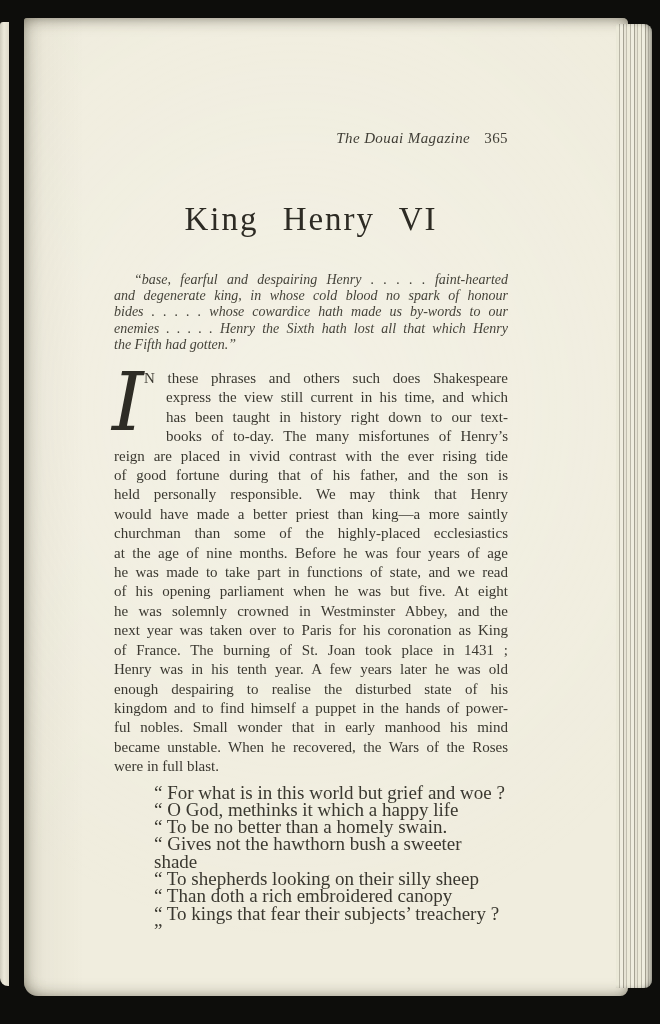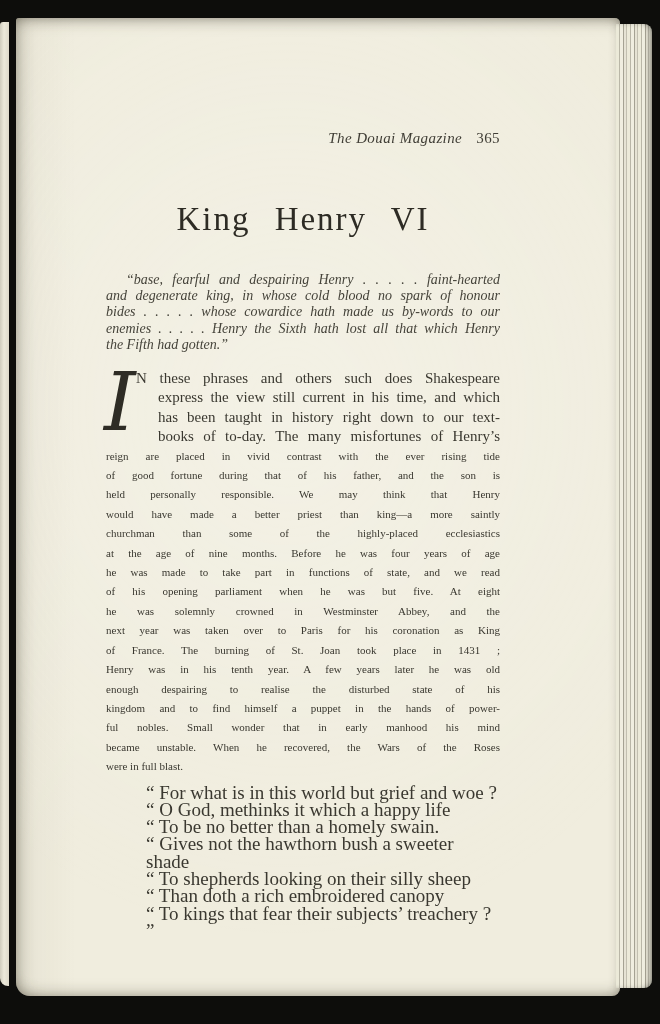--- a/index.html
+++ b/index.html
@@ -14,21 +14,21 @@
 
   
   .left-page-edge {
     position: absolute; left: 0; top: 22px; width: 9px; height: 964px;
     background: linear-gradient(90deg, #cfccbd, #ece9da 45%, #ddd9ca);
     border-radius: 3px 0 0 8px;
   }
 
   
   .book-page {
-    position: absolute; left: 16px; top: 18px; width: 604px; height: 978px;
+    position: absolute; left: 24px; top: 18px; width: 604px; height: 978px;
     background: #f0edde;
     border-radius: 3px 5px 8px 14px;
     box-shadow:
       inset 0 12px 16px -12px rgba(55,50,35,.55),
       inset 12px 0 18px -12px rgba(55,50,35,.45),
       inset -8px 0 12px -8px rgba(55,50,35,.30),
       inset 0 -12px 16px -12px rgba(55,50,35,.40);
   }
   .page-shading {
     position: absolute; inset: 0; pointer-events: none;
@@ -99,21 +99,21 @@
     position: absolute; left: -2px; top: -6px;
     font-family: "DejaVu Serif", serif;
     font-style: italic;
     font-size: 80px;
     line-height: 80px;
     color: #2e2c25;
   }
   .open-line { margin-left: 52px; text-align: justify; text-align-last: justify; }
   .open-line:first-child { margin-left: 30px; }
 
-  .body-paragraph { font-size: 11px; line-height: 19.4px; }
+  .body-paragraph { font-size: 15px; line-height: 19.4px; }
   .body-line { text-align: justify; text-align-last: justify; }
   .body-line:last-child { text-align-last: left; }
 
   .verse {
     margin-top: 7px;
     font-size: 19px;
     line-height: 17.3px;
   }
   .verse-line { margin-left: 40px; }
 </style>

